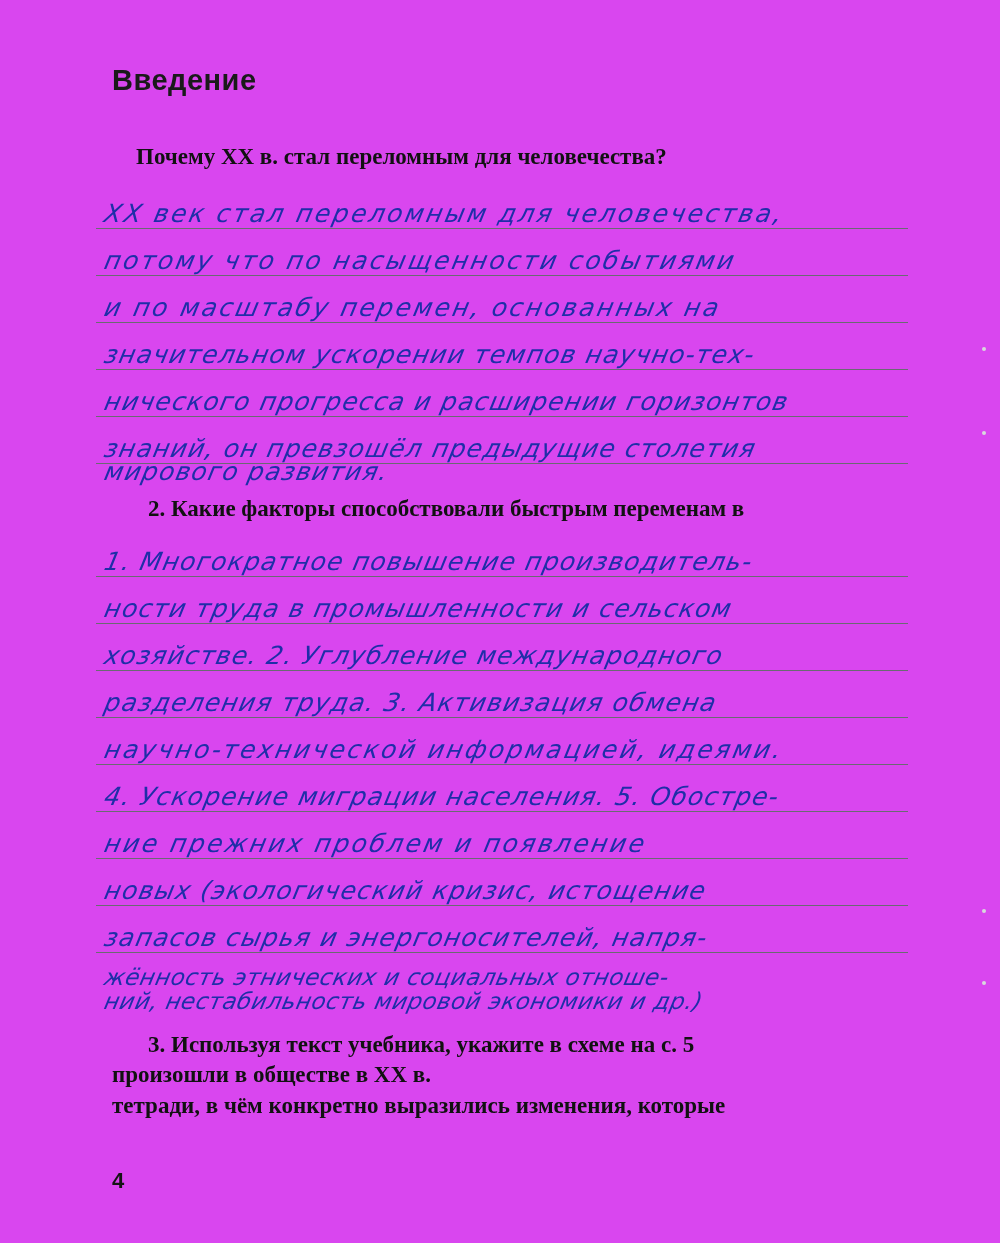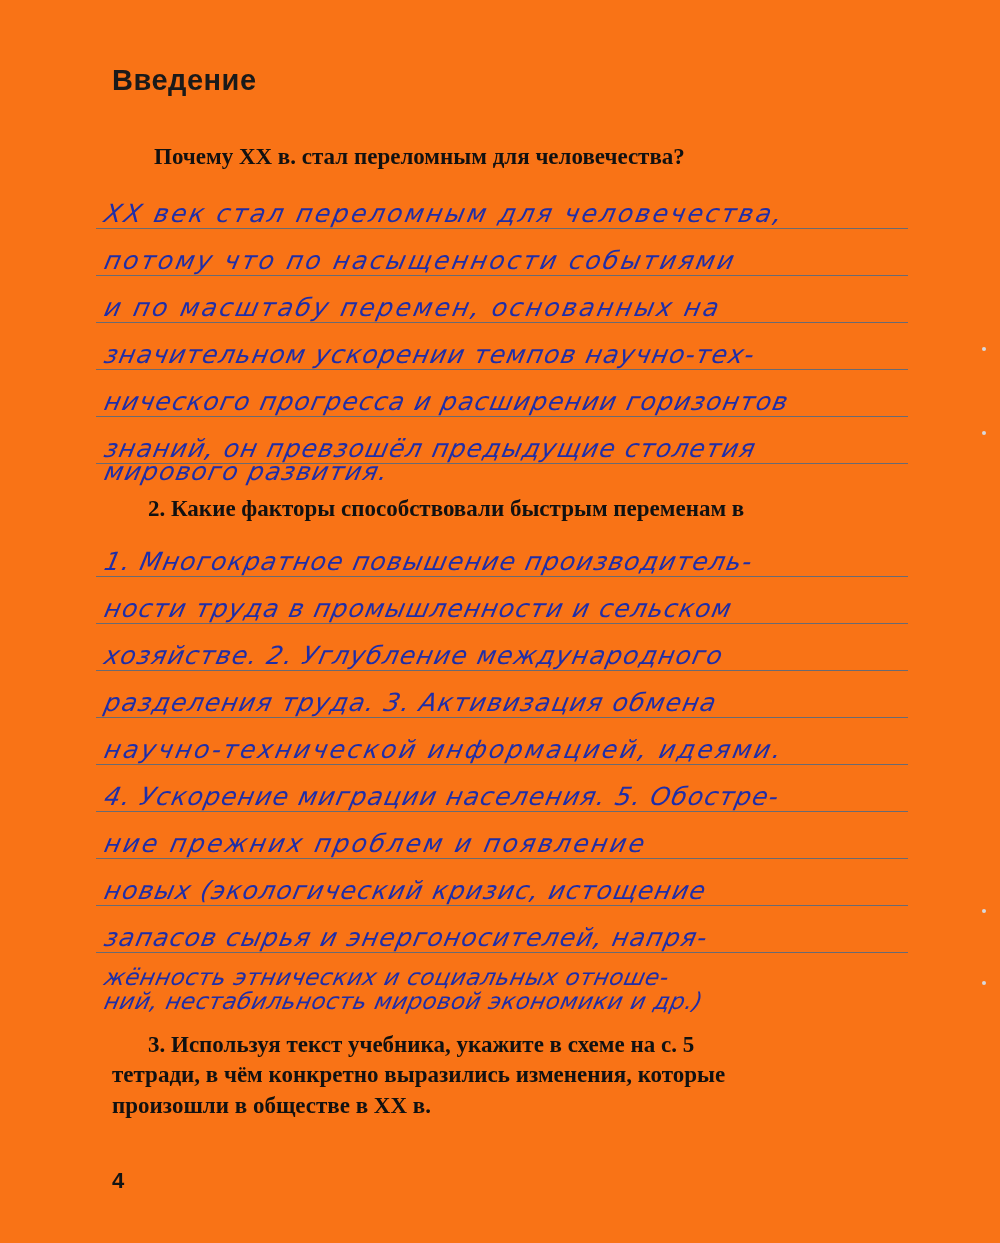--- a/index.html
+++ b/index.html
@@ -10,21 +10,21 @@
   body {
     width: 1000px;
     height: 1243px;
     position: relative;
     font-family: "Liberation Serif", serif;
     overflow: hidden;
   }
   .page {
     position: absolute;
     inset: 0;
-    background: #f97316;
+    background: #d946ef;
   }
   .page-title {
     position: absolute;
     left: 112px;
     top: 64px;
     font-family: "Liberation Sans", sans-serif;
     font-size: 29px;
     font-weight: bold;
     color: #1a1a1a;
     letter-spacing: 0.5px;
@@ -34,21 +34,21 @@
     font-family: "Liberation Serif", serif;
     font-size: 23px;
     font-weight: bold;
     color: #111111;
     line-height: 1.32;
     width: 760px;
   }
   .question .indent {
     padding-left: 36px;
   }
-  #q1 { left: 118px; top: 142px; }
+  #q1 { left: 100px; top: 142px; }
   #q2 { left: 112px; top: 494px; }
   #q3 { left: 112px; top: 1030px; font-family: Liberation Serif, serif; }
 
   
   .answer {
     position: absolute;
     left: 96px;
     width: 812px;
   }
   #a1 { top: 182px; }
@@ -170,22 +170,22 @@
     <div class="hw-line tight nb lowered" style="height:31px">
       <span class="hw-text">жённость этнических и социальных отноше-</span>
     </div>
     <div class="hw-line tight nb" style="height:30px">
       <span class="hw-text">ний, нестабильность мировой экономики и др.)</span>
     </div>
   </div>
 
   <div class="question" id="q3">
     <div class="indent">3. Используя текст учебника, укажите в схеме на с. 5</div>
+    <div>произошли в обществе в XX в.</div>
     <div>тетради, в чём конкретно выразились изменения, которые</div>
-    <div>произошли в обществе в XX в.</div>
   </div>
 
   <div class="page-number">4</div>
 
   <div class="binding-dot" style="top:347px"></div>
   <div class="binding-dot" style="top:431px"></div>
   <div class="binding-dot" style="top:909px"></div>
   <div class="binding-dot" style="top:981px"></div>
 </div>
 

